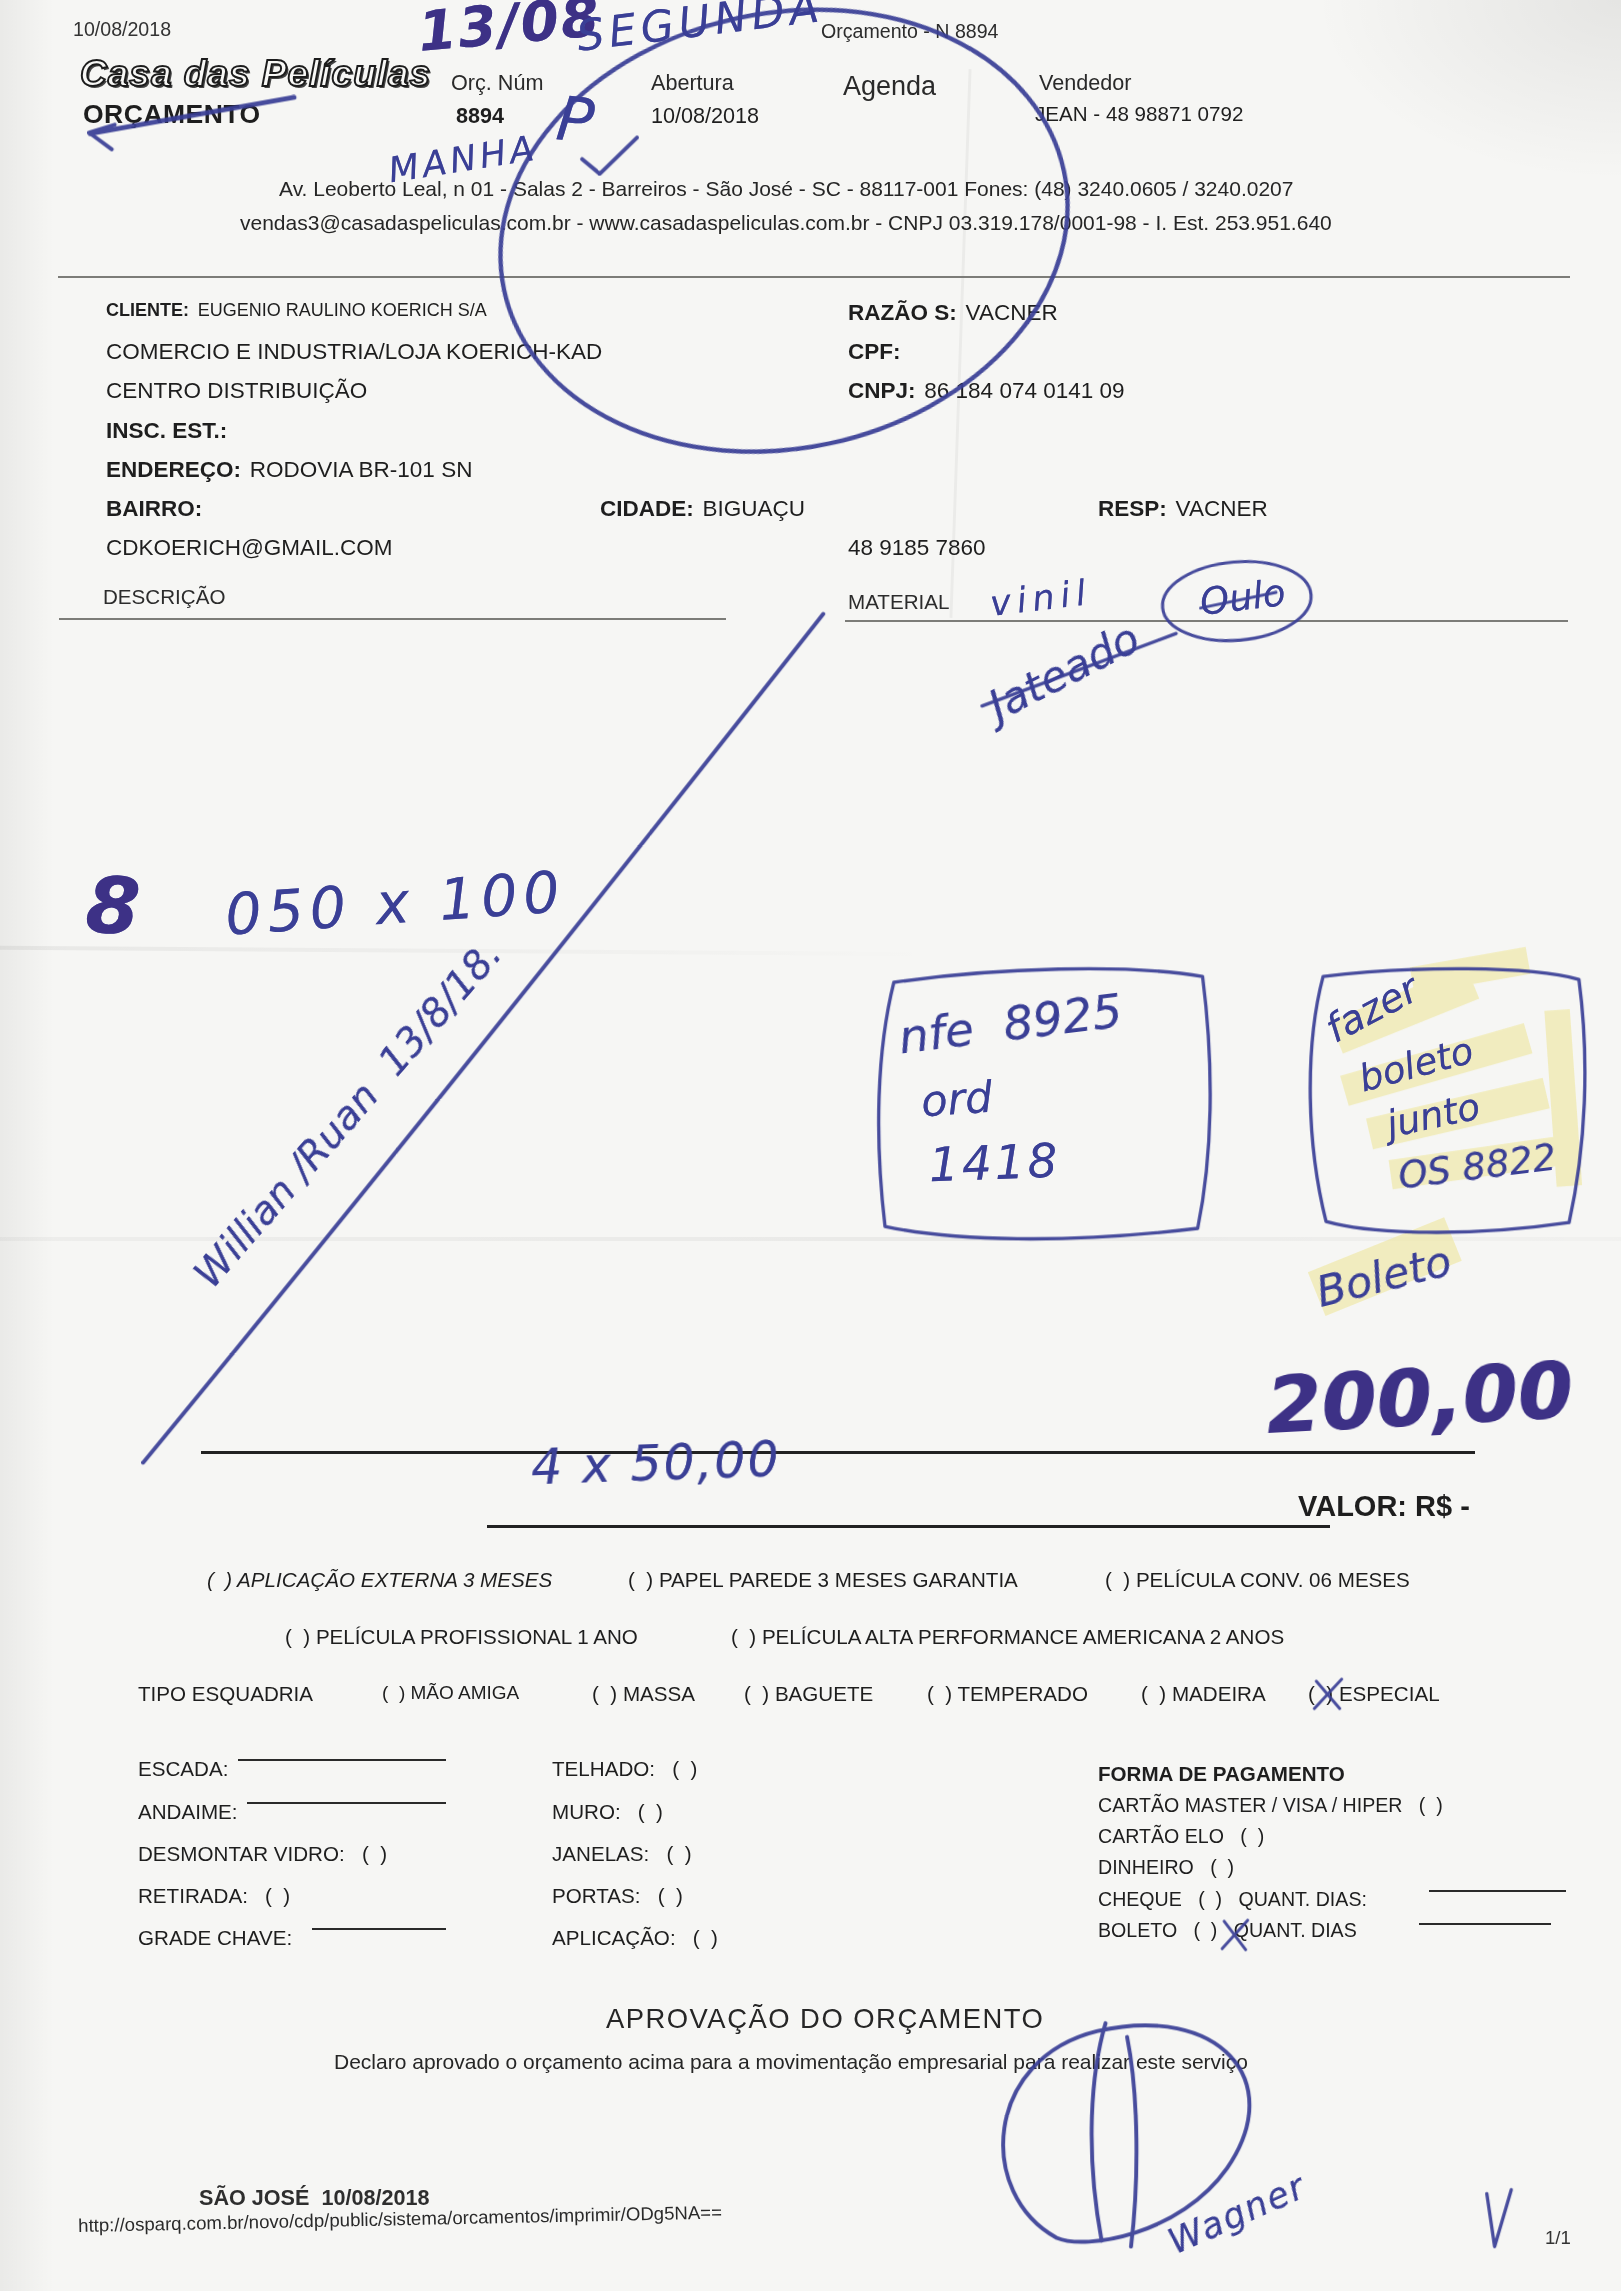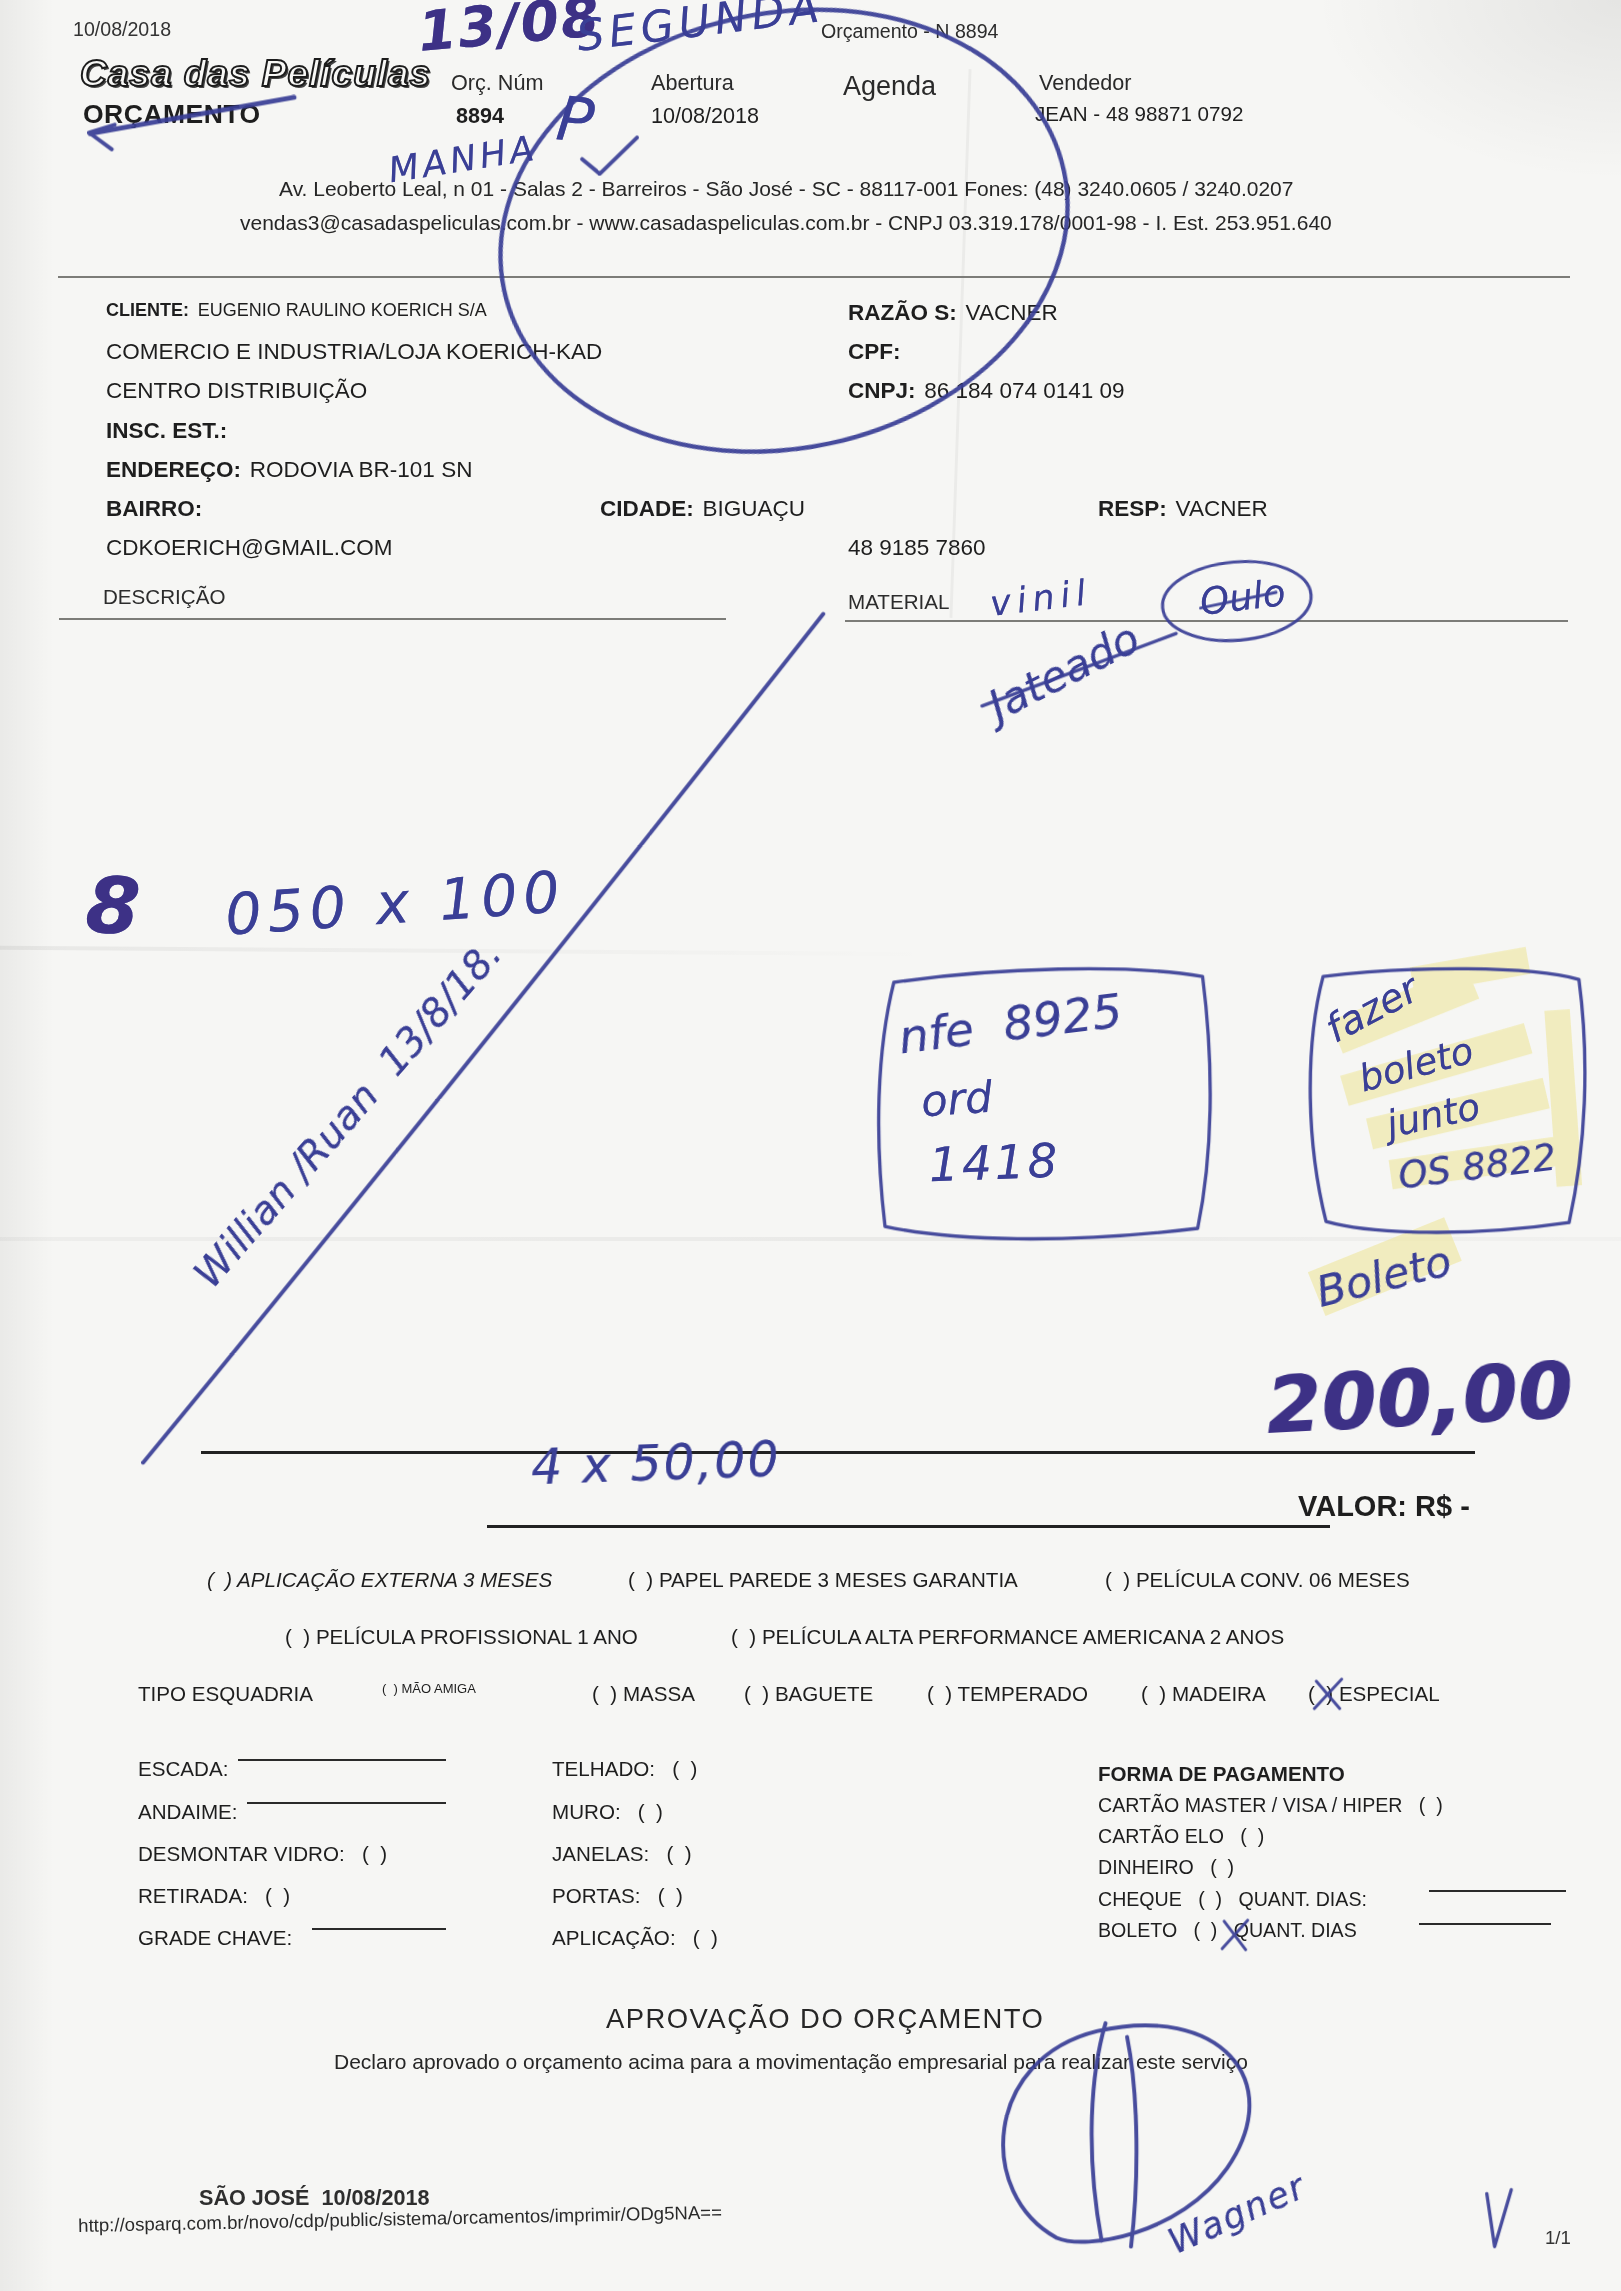--- a/index.html
+++ b/index.html
@@ -93,21 +93,21 @@
   <div class="ln" style="left:487px;top:1525px;width:843px;"></div>
   <div class="t b" style="left:1298px;top:1472px;font-size:29px;margin-top:18px;">VALOR: R$ -</div>
 
   <div class="t" style="left:207px;top:1568px;font-size:20.6px;font-style:italic;">(  ) APLICAÇÃO EXTERNA 3 MESES</div>
   <div class="t" style="left:628px;top:1568px;font-size:20.6px;">(  ) PAPEL PAREDE 3 MESES GARANTIA</div>
   <div class="t" style="left:1105px;top:1568px;font-size:20.6px;">(  ) PELÍCULA CONV. 06 MESES</div>
   <div class="t" style="left:285px;top:1625px;font-size:20.6px;">(  ) PELÍCULA PROFISSIONAL 1 ANO</div>
   <div class="t" style="left:731px;top:1625px;font-size:20.6px;">(  ) PELÍCULA ALTA PERFORMANCE AMERICANA 2 ANOS</div>
 
   <div class="t" style="left:138px;top:1682px;font-size:20.6px;">TIPO ESQUADRIA</div>
-  <div class="t" style="left:382px;top:1682px;font-size:13px;">(  ) MÃO AMIGA</div>
+  <div class="t" style="left:382px;top:1682px;font-size:19px;">(  ) MÃO AMIGA</div>
   <div class="t" style="left:592px;top:1682px;font-size:20.6px;">(  ) MASSA</div>
   <div class="t" style="left:744px;top:1682px;font-size:20.6px;">(  ) BAGUETE</div>
   <div class="t" style="left:927px;top:1682px;font-size:20.6px;">(  ) TEMPERADO</div>
   <div class="t" style="left:1141px;top:1682px;font-size:20.6px;">(  ) MADEIRA</div>
   <div class="t" style="left:1308px;top:1682px;font-size:20.6px;">(  ) ESPECIAL</div>
 
   <div class="t" style="left:138px;top:1757px;font-size:20.6px;">ESCADA:</div>
   <div class="ul" style="left:238px;top:1759px;width:208px;"></div>
   <div class="t" style="left:138px;top:1800px;font-size:20.6px;">ANDAIME:</div>
   <div class="ul" style="left:247px;top:1802px;width:199px;"></div>

